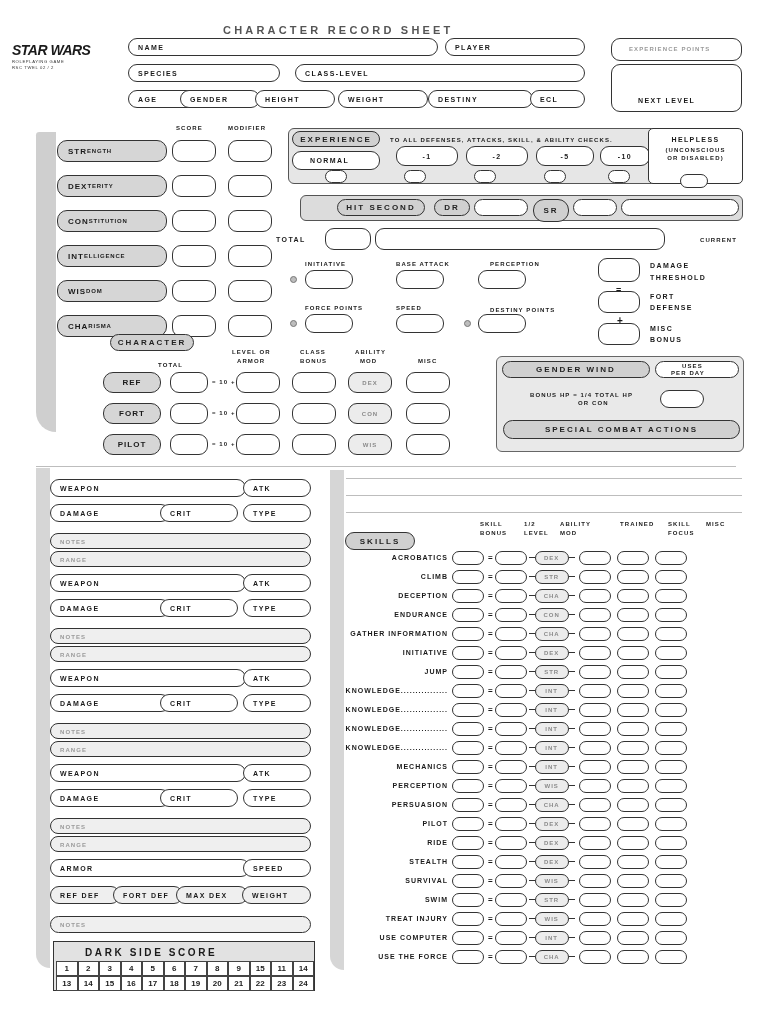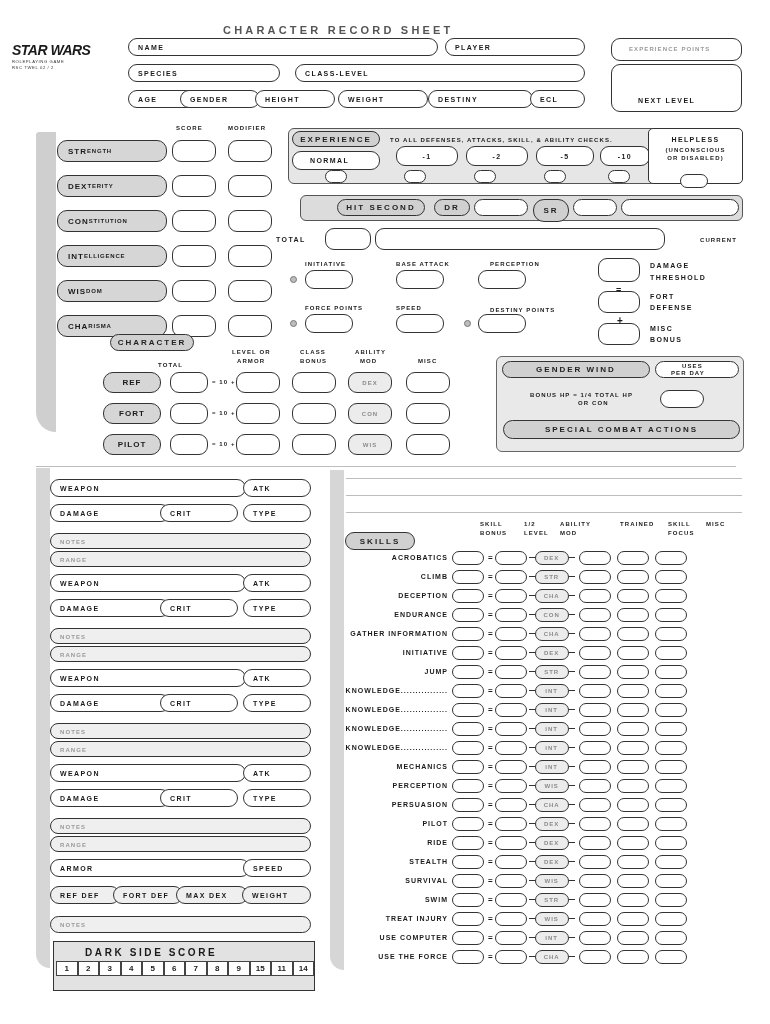--- a/index.html
+++ b/index.html
@@ -412,20 +412,34 @@
       <div class="dss-cell">4</div>
       <div class="dss-cell">5</div>
       <div class="dss-cell">6</div>
       <div class="dss-cell">7</div>
       <div class="dss-cell">8</div>
       <div class="dss-cell">9</div>
       <div class="dss-cell">15</div>
       <div class="dss-cell">11</div>
       <div class="dss-cell">14</div>
     </div>
+  <div class="abs" id="dss-row2" style="left:56px; top:976px; display:flex;">
+      <div class="dss-cell">13</div>
+      <div class="dss-cell">14</div>
+      <div class="dss-cell">15</div>
+      <div class="dss-cell">16</div>
+      <div class="dss-cell">17</div>
+      <div class="dss-cell">18</div>
+      <div class="dss-cell">19</div>
+      <div class="dss-cell">20</div>
+      <div class="dss-cell">21</div>
+      <div class="dss-cell">22</div>
+      <div class="dss-cell">23</div>
+      <div class="dss-cell">24</div>
+    </div>
 
   <div class="abs" style="left:346px; top:478px; width:396px; height:1px; background:#bdbdbd;"></div>
   <div class="abs" style="left:346px; top:495px; width:396px; height:1px; background:#bdbdbd;"></div>
   <div class="abs" style="left:346px; top:512px; width:396px; height:1px; background:#bdbdbd;"></div>
 
   <div class="abs pill-hdr" style="left:345px; top:532px; width:70px; height:18px;">SKILLS</div>
 
   <div id="skill-col-heads">
       <div class="abs lbl-sm" style="left: 480px; top: 521px;">SKILL</div>
       <div class="abs lbl-sm" style="left: 480px; top: 530px;">BONUS</div>

